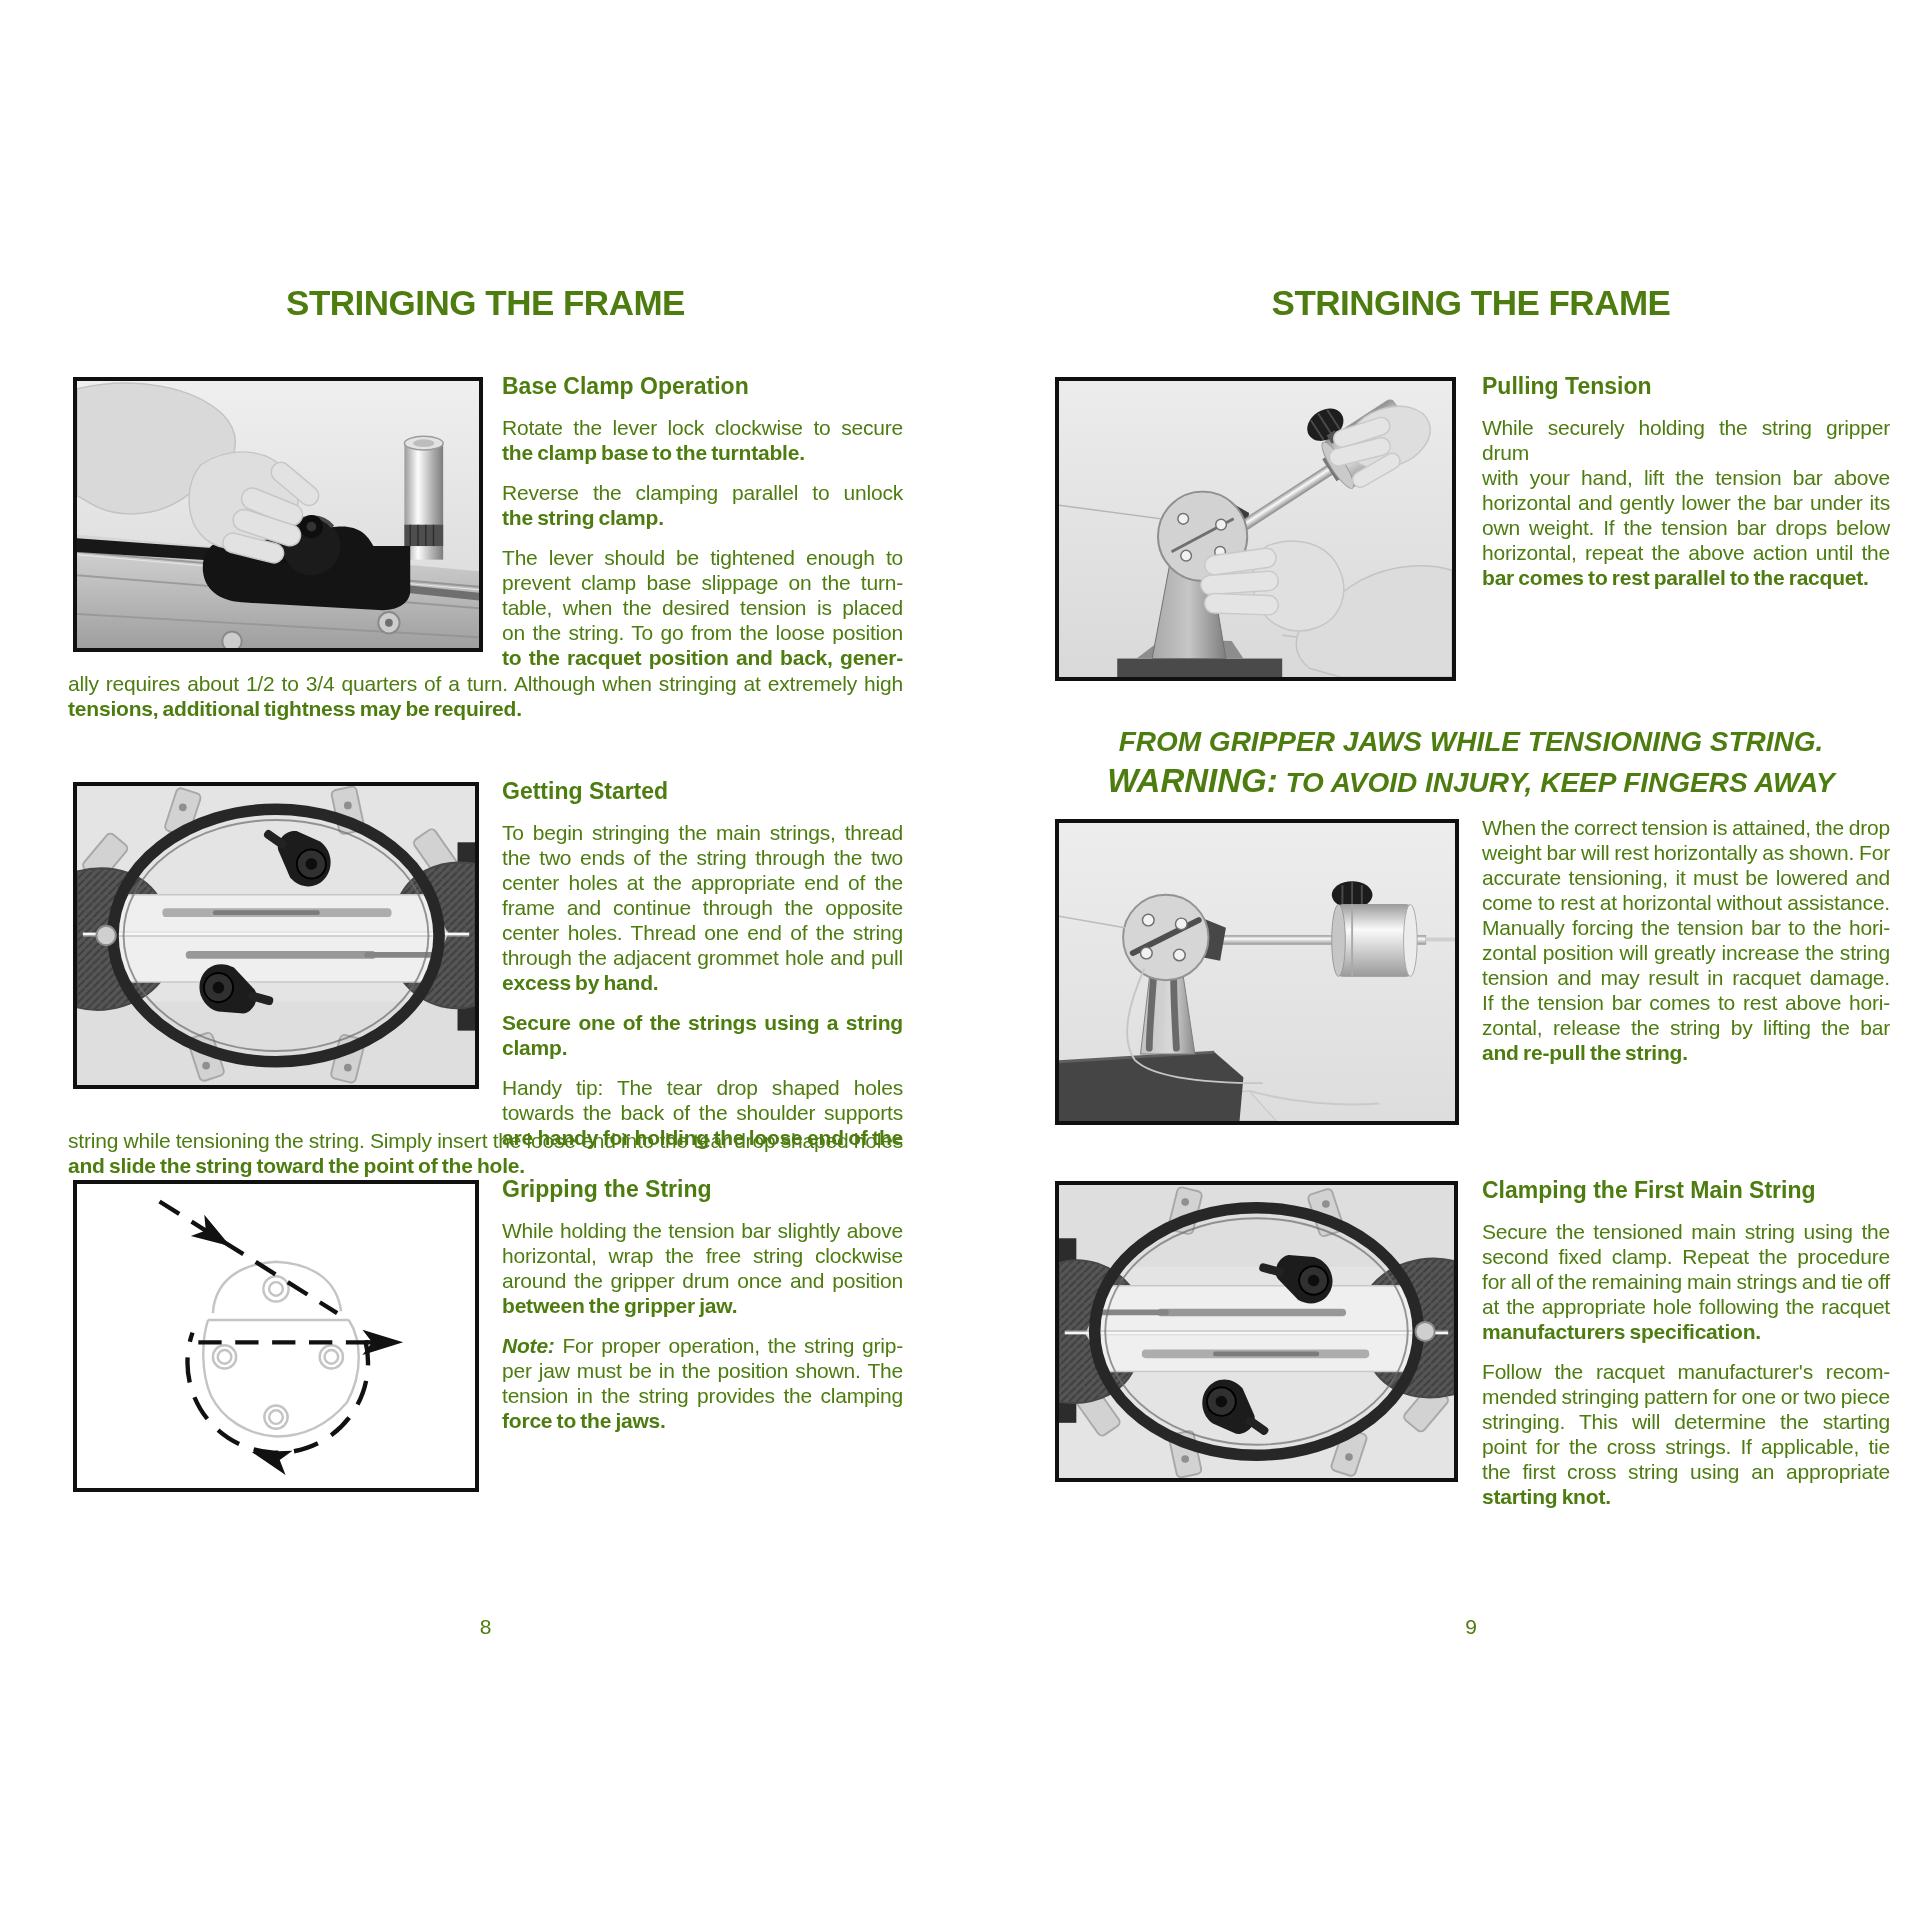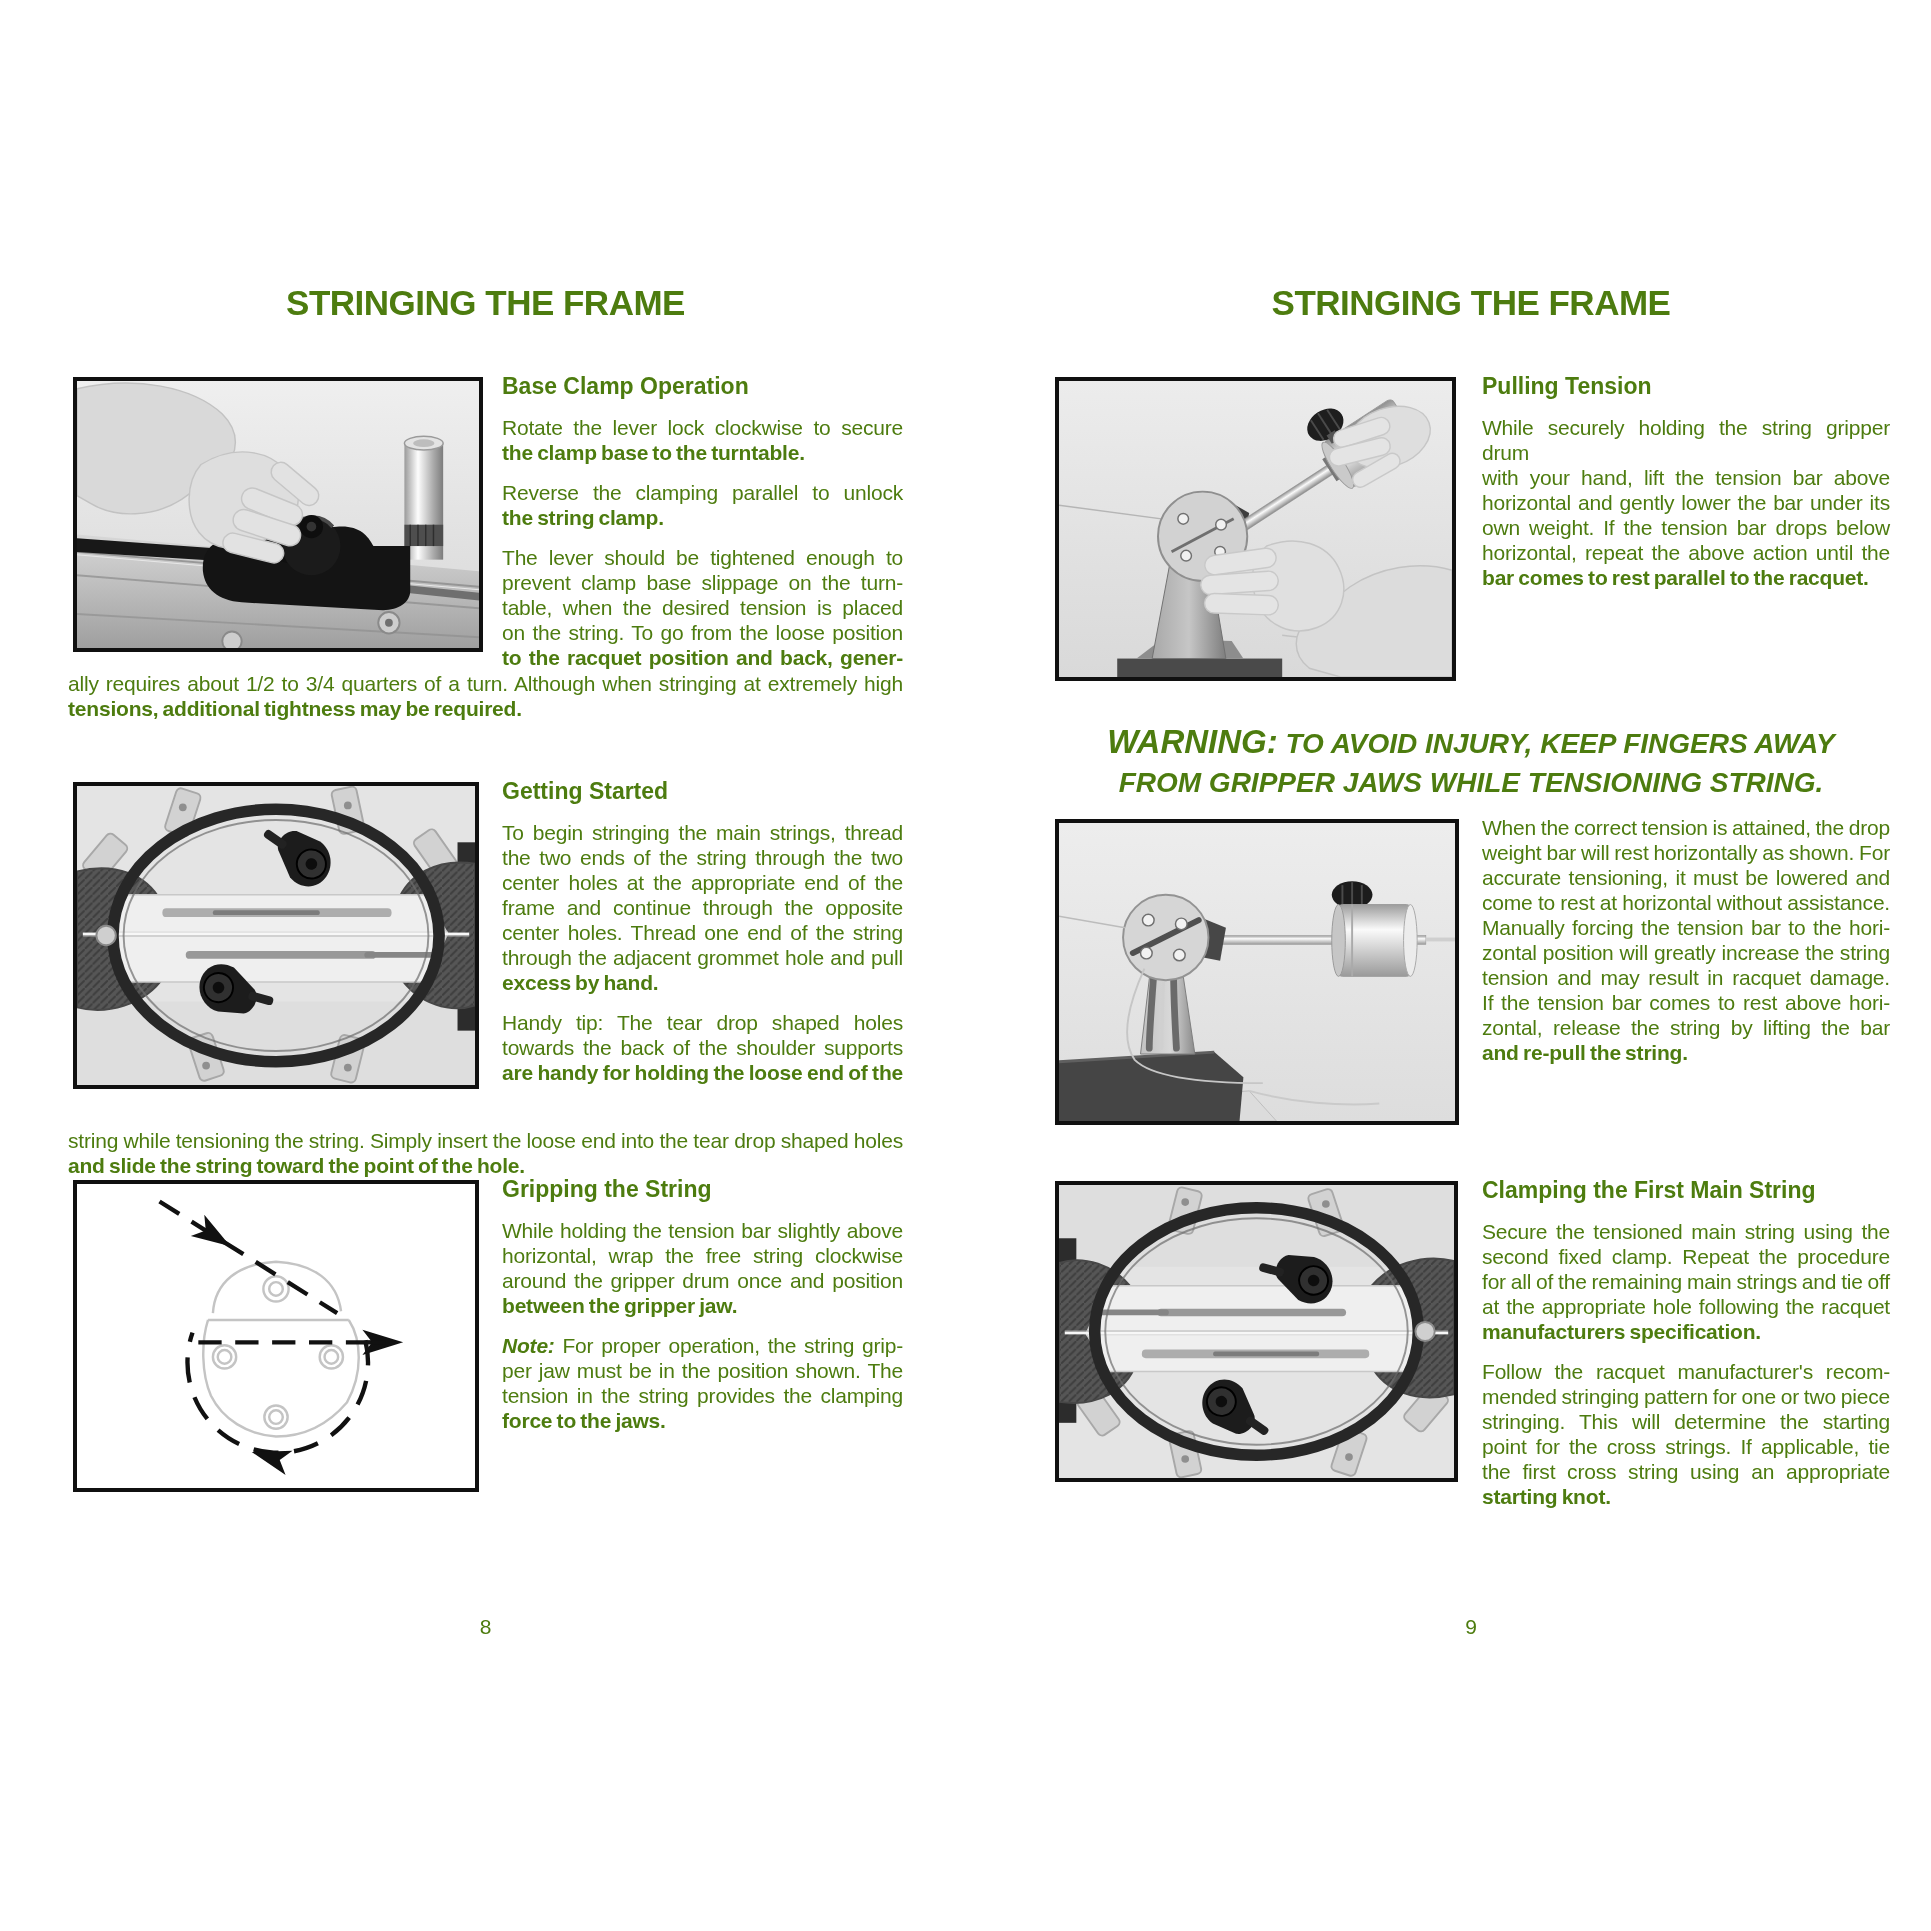--- a/index.html
+++ b/index.html
@@ -176,20 +176,23 @@
       <h2 class="sec-heading">Getting Started</h2>
       <div class="para">
           <div class="ln">To begin stringing the main strings, thread</div>
           <div class="ln">the two ends of the string through the two</div>
           <div class="ln">center holes at the appropriate end of the</div>
           <div class="ln">frame and continue through the opposite</div>
           <div class="ln">center holes. Thread one end of the string</div>
           <div class="ln">through the adjacent grommet hole and pull</div>
           <div class="ln">excess by hand.</div>
         </div>
+      <div class="para">
+          <div class="ln">Secure one of the strings using a string clamp.</div>
+        </div>
       <div class="para flow">
           <div class="ln">Handy tip: The tear drop shaped holes</div>
           <div class="ln">towards the back of the shoulder supports</div>
           <div class="ln">are handy for holding the loose end of the</div>
         </div>
     </div>
     <div class="cont para" style="left:0;top:1128px;width:835px;">
         <div class="ln">string while tensioning the string. Simply insert the loose end into the tear drop shaped holes</div>
         <div class="ln">and slide the string toward the point of the hole.</div>
       </div>
@@ -308,24 +311,24 @@
           <div class="ln">While securely holding the string gripper drum</div>
           <div class="ln">with your hand, lift the tension bar above</div>
           <div class="ln">horizontal and gently lower the bar under its</div>
           <div class="ln">own weight. If the tension bar drops below</div>
           <div class="ln">horizontal, repeat the above action until the</div>
           <div class="ln">bar comes to rest parallel to the racquet.</div>
         </div>
     </div>
 
     <div class="warning" style="left:0;top:722px;width:838px;">
+      <div class="wline">FROM GRIPPER JAWS WHILE TENSIONING STRING.</div>
       <div class="wline">
         <span class="wlabel">WARNING:</span><span> TO AVOID INJURY, KEEP FINGERS AWAY</span>
       </div>
-      <div class="wline">FROM GRIPPER JAWS WHILE TENSIONING STRING.</div>
     </div>
 
     <div class="photo" style="left:2.9px;top:819px;width:404px;height:306px;">
       <svg viewBox="0 0 408 307" preserveAspectRatio="none">
         <defs>
           <linearGradient id="dw-bg" x1="0" y1="0" x2="0" y2="1">
             <stop offset="0" stop-color="#ededed"></stop>
               <stop offset="1" stop-color="#dddddd"></stop>
           </linearGradient>
           <linearGradient id="dw-metal" x1="0" y1="0" x2="1" y2="0">

